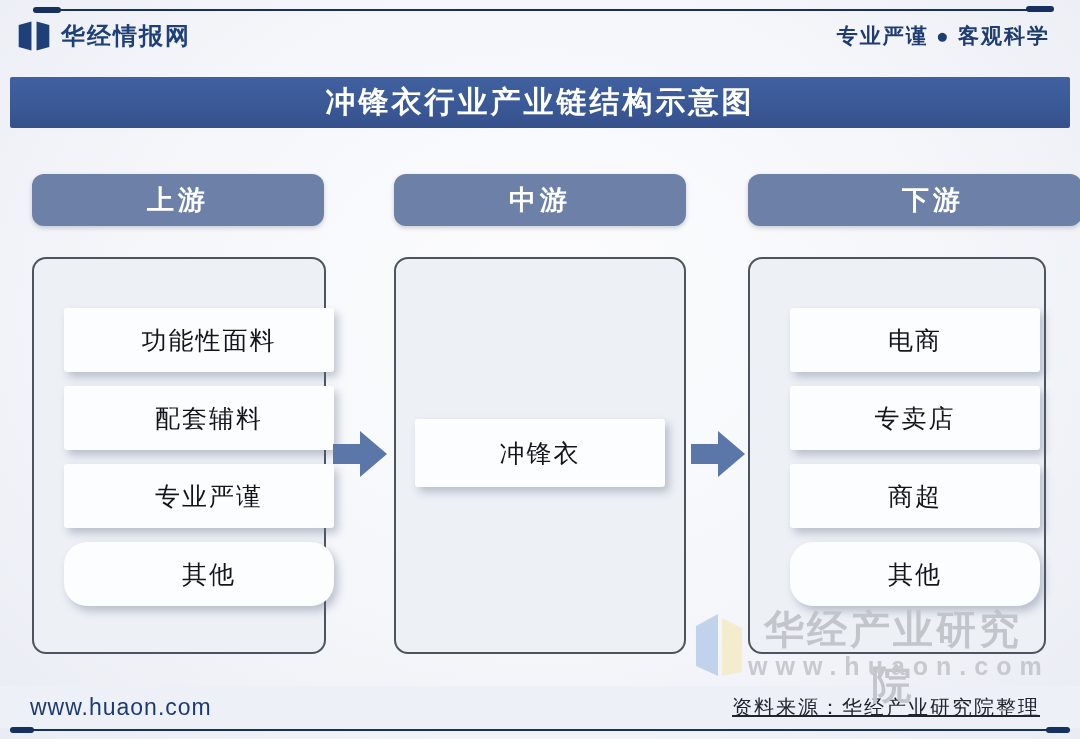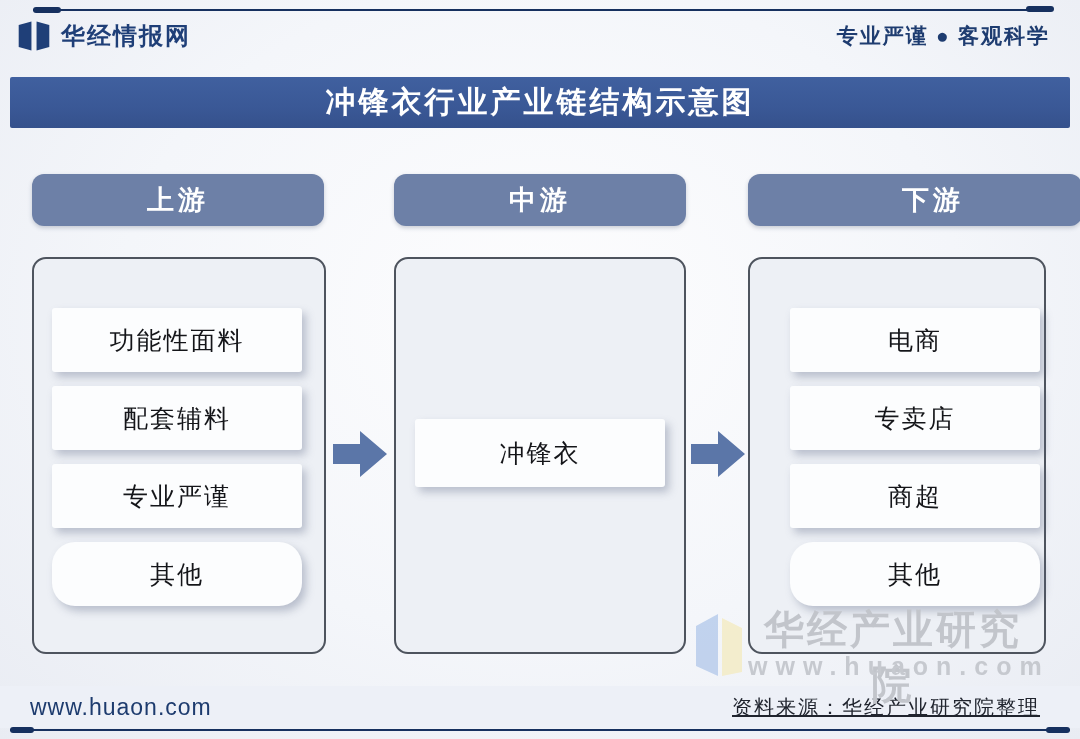--- a/index.html
+++ b/index.html
@@ -62,21 +62,21 @@
   .box.c3{left:748px;width:298px;}
   
   .card{
     position:absolute;height:64px;width:250px;
     background:#fcfdfe;border-radius:3px;
     box-shadow:4px 5px 8px rgba(96,108,136,.38);
     display:flex;align-items:center;justify-content:center;
     font-size:25px;color:#141519;letter-spacing:2px;
     z-index:2;
   }
-  .card.l{left:52px;}
+  .card.l{left:64px;padding-left:20px;}
   .card.r{left:790px;}
   .card.row0{top:308px;} .card.row1{top:386px;}
   .card.row2{top:464px;} .card.row3{top:542px;border-radius:23px;}
   .card.mid{left:415px;top:419px;width:250px;height:68px;}
   
   .arrow{position:absolute;top:431px;width:54px;height:46px;z-index:3;}
   .arrow.a1{left:333px;}
   .arrow.a2{left:691px;}
   
   .wm-logo{position:absolute;left:690px;top:610px;z-index:4;opacity:.85;}

